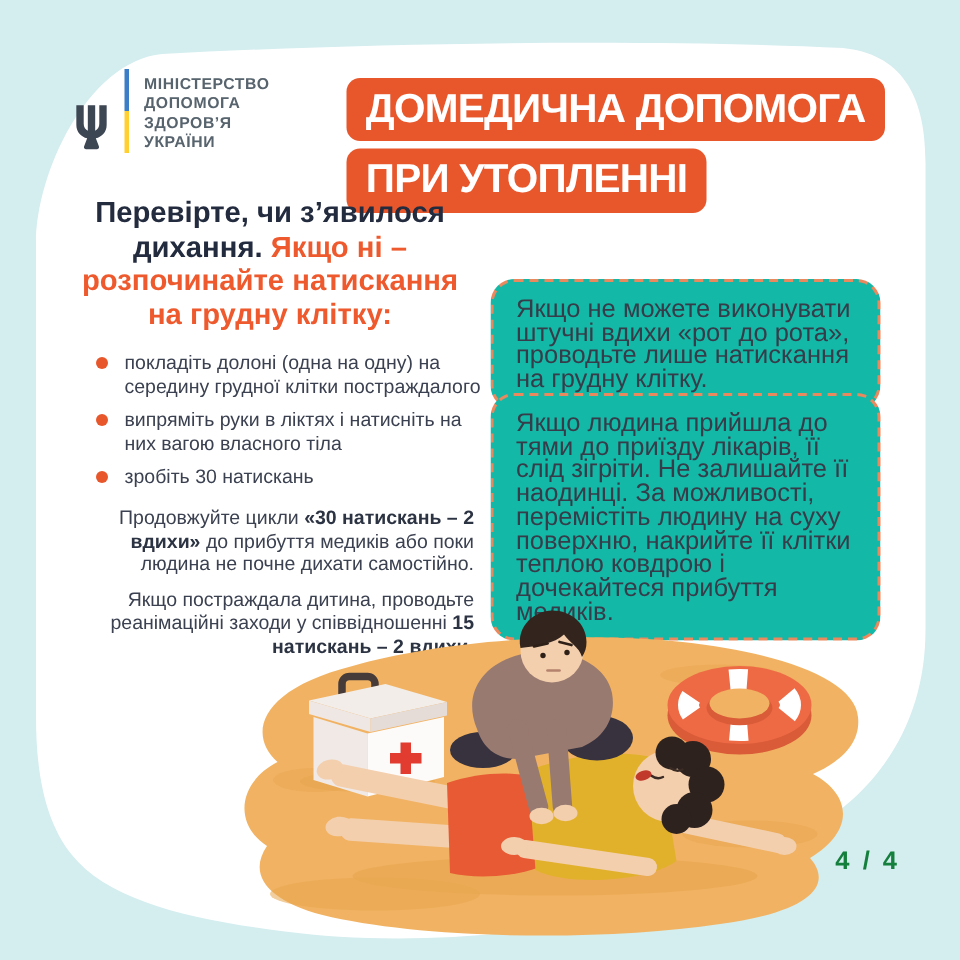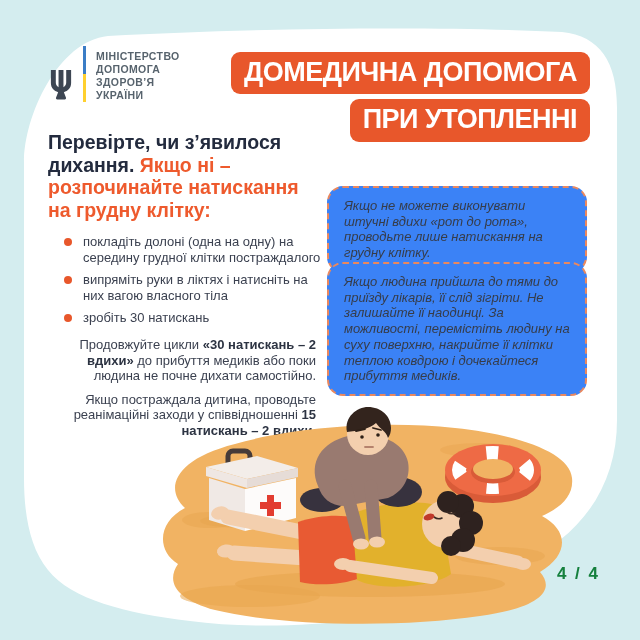--- a/index.html
+++ b/index.html
@@ -16,51 +16,51 @@
 
   
   .logo{position:absolute;left:48px;top:46px;display:flex;align-items:flex-end;}
   .logo .trident{width:26px;height:32px;margin-top:2px;}
   .logo .bar{width:3px;height:56px;margin:0 10px 0 9px;display:flex;flex-direction:column;}
   .logo .bar .b-top{flex:1;background:#3b7dc6;}
   .logo .bar .b-bot{flex:1;background:#ffd02f;}
   .logo .org{font-size:10.5px;font-weight:700;line-height:13px;letter-spacing:.4px;color:#57636d;}
 
   
-  .titles{position:absolute;right:50px;top:52px;display:flex;flex-direction:column;align-items:flex-end;gap:5px;}
+  .titles{position:absolute;right:50px;top:52px;display:flex;flex-direction:column;align-items:flex-start;gap:5px;}
   .banner{
     background:#e8572b;color:#ffffff;border-radius:9px;
     padding:4px 13px 6px;font-weight:700;font-size:27px;letter-spacing:-.5px;
     white-space:nowrap;line-height:1.2;
   }
 
   
   .intro{position:absolute;left:48px;top:131px;width:264px;
-    font-size:19.5px;font-weight:700;line-height:22.5px;}
+    font-size:19.5px;font-weight:700;line-height:22.5px;text-align:center;}
   .intro .dark{color:#232b3e;}
   .intro .accent{color:#ee5a2d;}
 
   
   .bullets{position:absolute;left:48px;top:218px;width:258px;margin:16px;padding:0;list-style:none;}
   .bullets li{position:relative;padding-left:19px;margin-bottom:7px;
     font-size:13px;line-height:15.5px;color:#3b4150;}
   .bullets .dot{position:absolute;left:0;top:4px;width:8px;height:8px;border-radius:50%;background:#e8572b;}
 
   
   .paras{position:absolute;left:48px;top:337px;width:268px;
     font-size:13px;line-height:15.5px;color:#3b4150;}
   .paras p{margin:0 0 8px 0;text-align:right;}
   .paras b{color:#2c3342;}
 
   
   .note{
     position:absolute;left:327px;width:260px;box-sizing:border-box;
     border:2px dashed #ea885e;border-radius:16px;
-    padding:10px 15px;background:#3b82f6;
-    font-size:13px;line-height:15.7px;font-style:italic;color:#363c49;
+    padding:10px 15px;background:#14b8a6;
+    font-size:17px;line-height:15.7px;color:#363c49;
   }
   .note p{margin:0;}
   .note-1{top:186px;min-height:61px;}
   .note-2{top:262px;min-height:105px;}
 
   
   .illu{position:absolute;left:120px;top:390px;width:520px;height:250px;}
 
   
   .pager{position:absolute;right:40px;top:564px;

